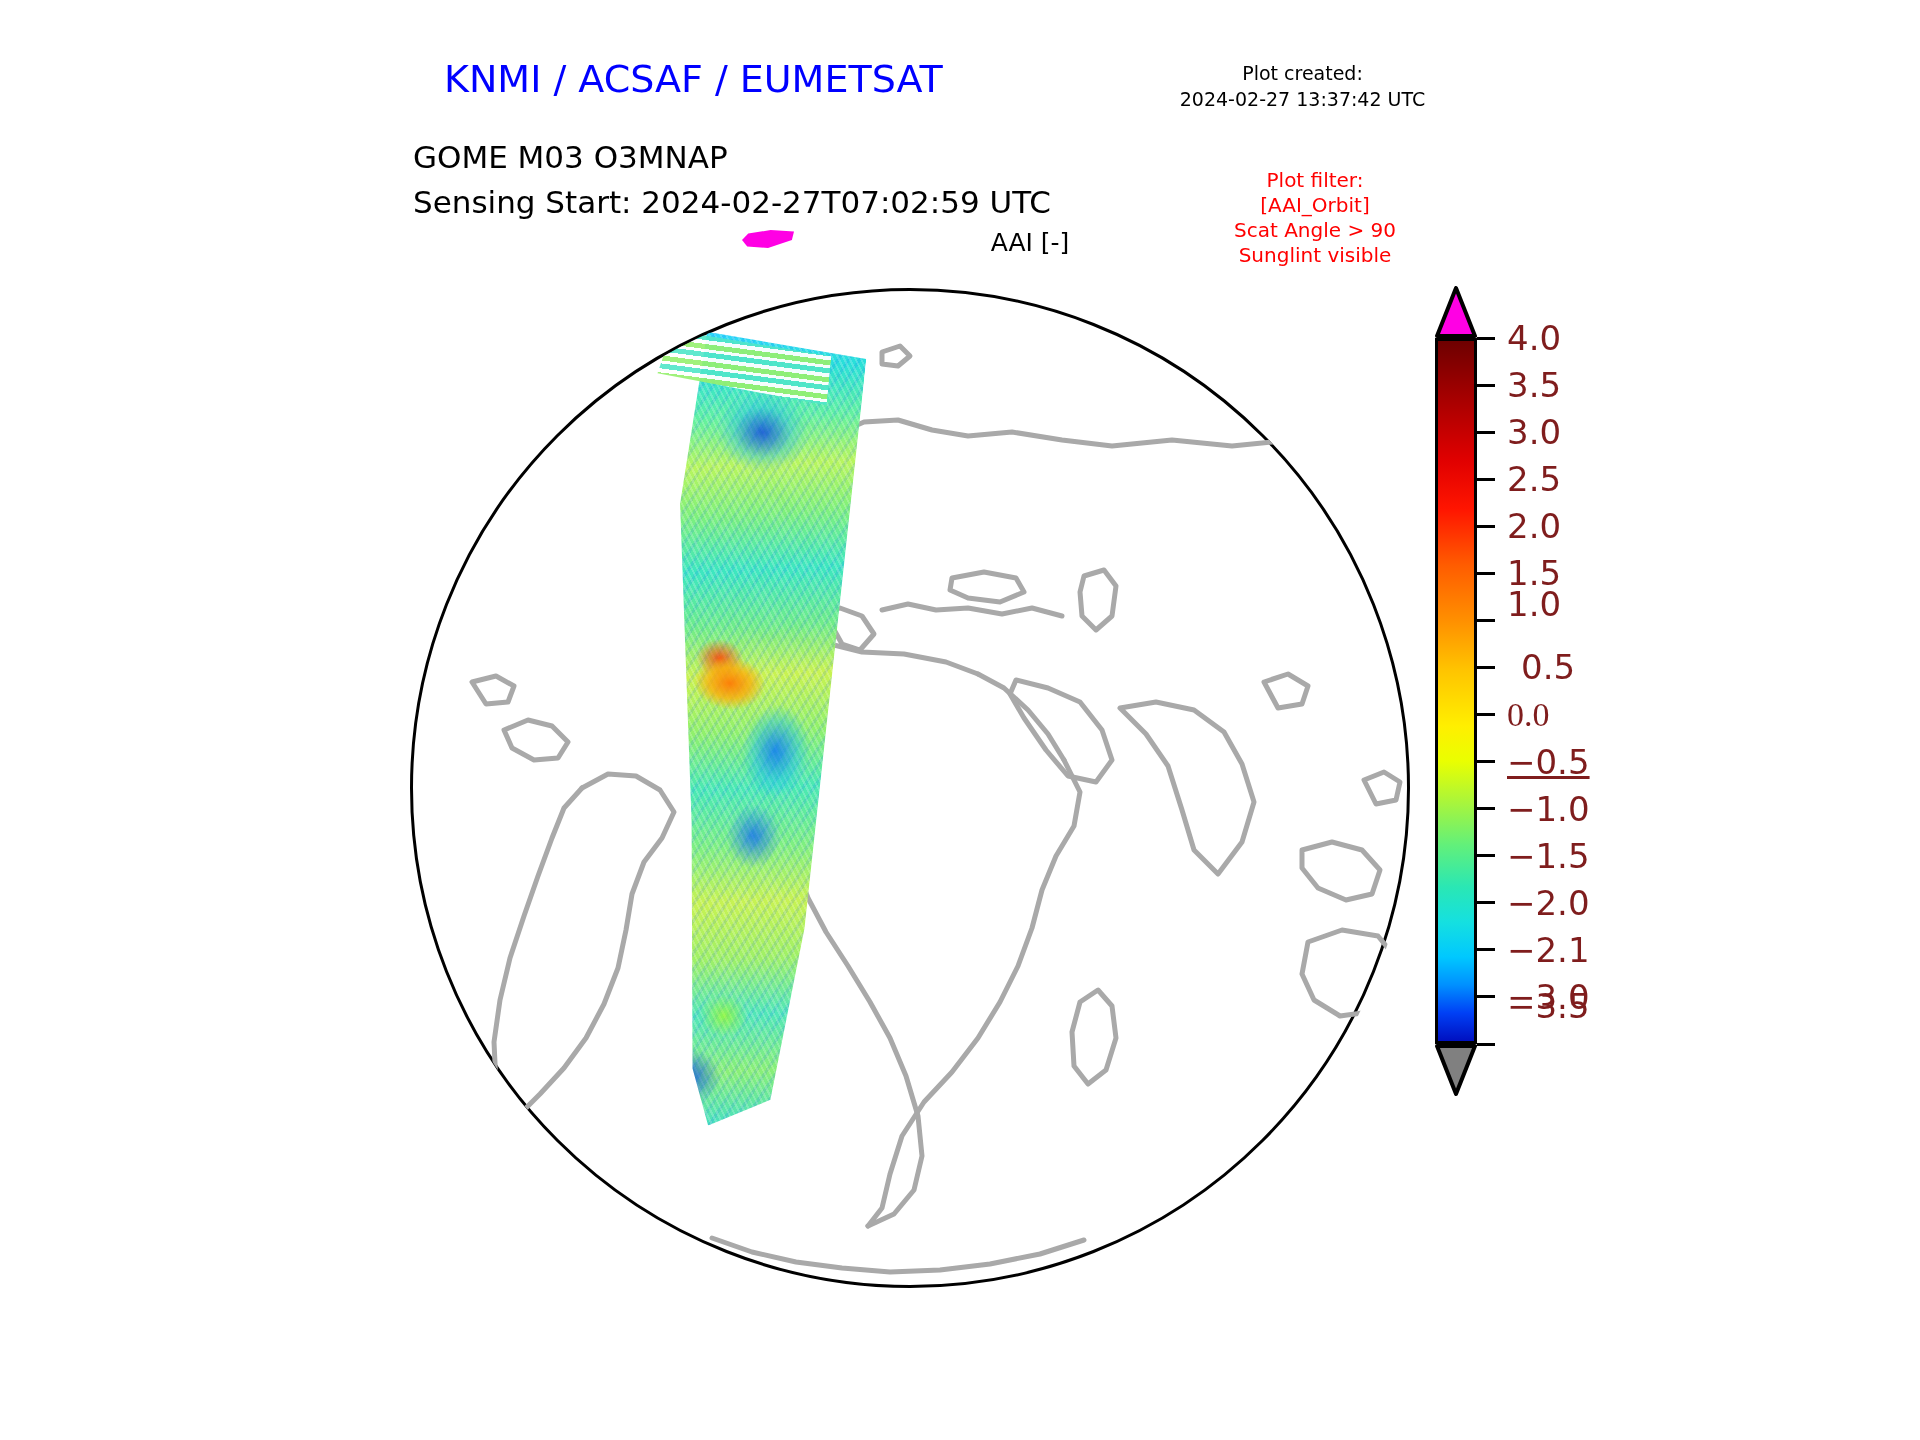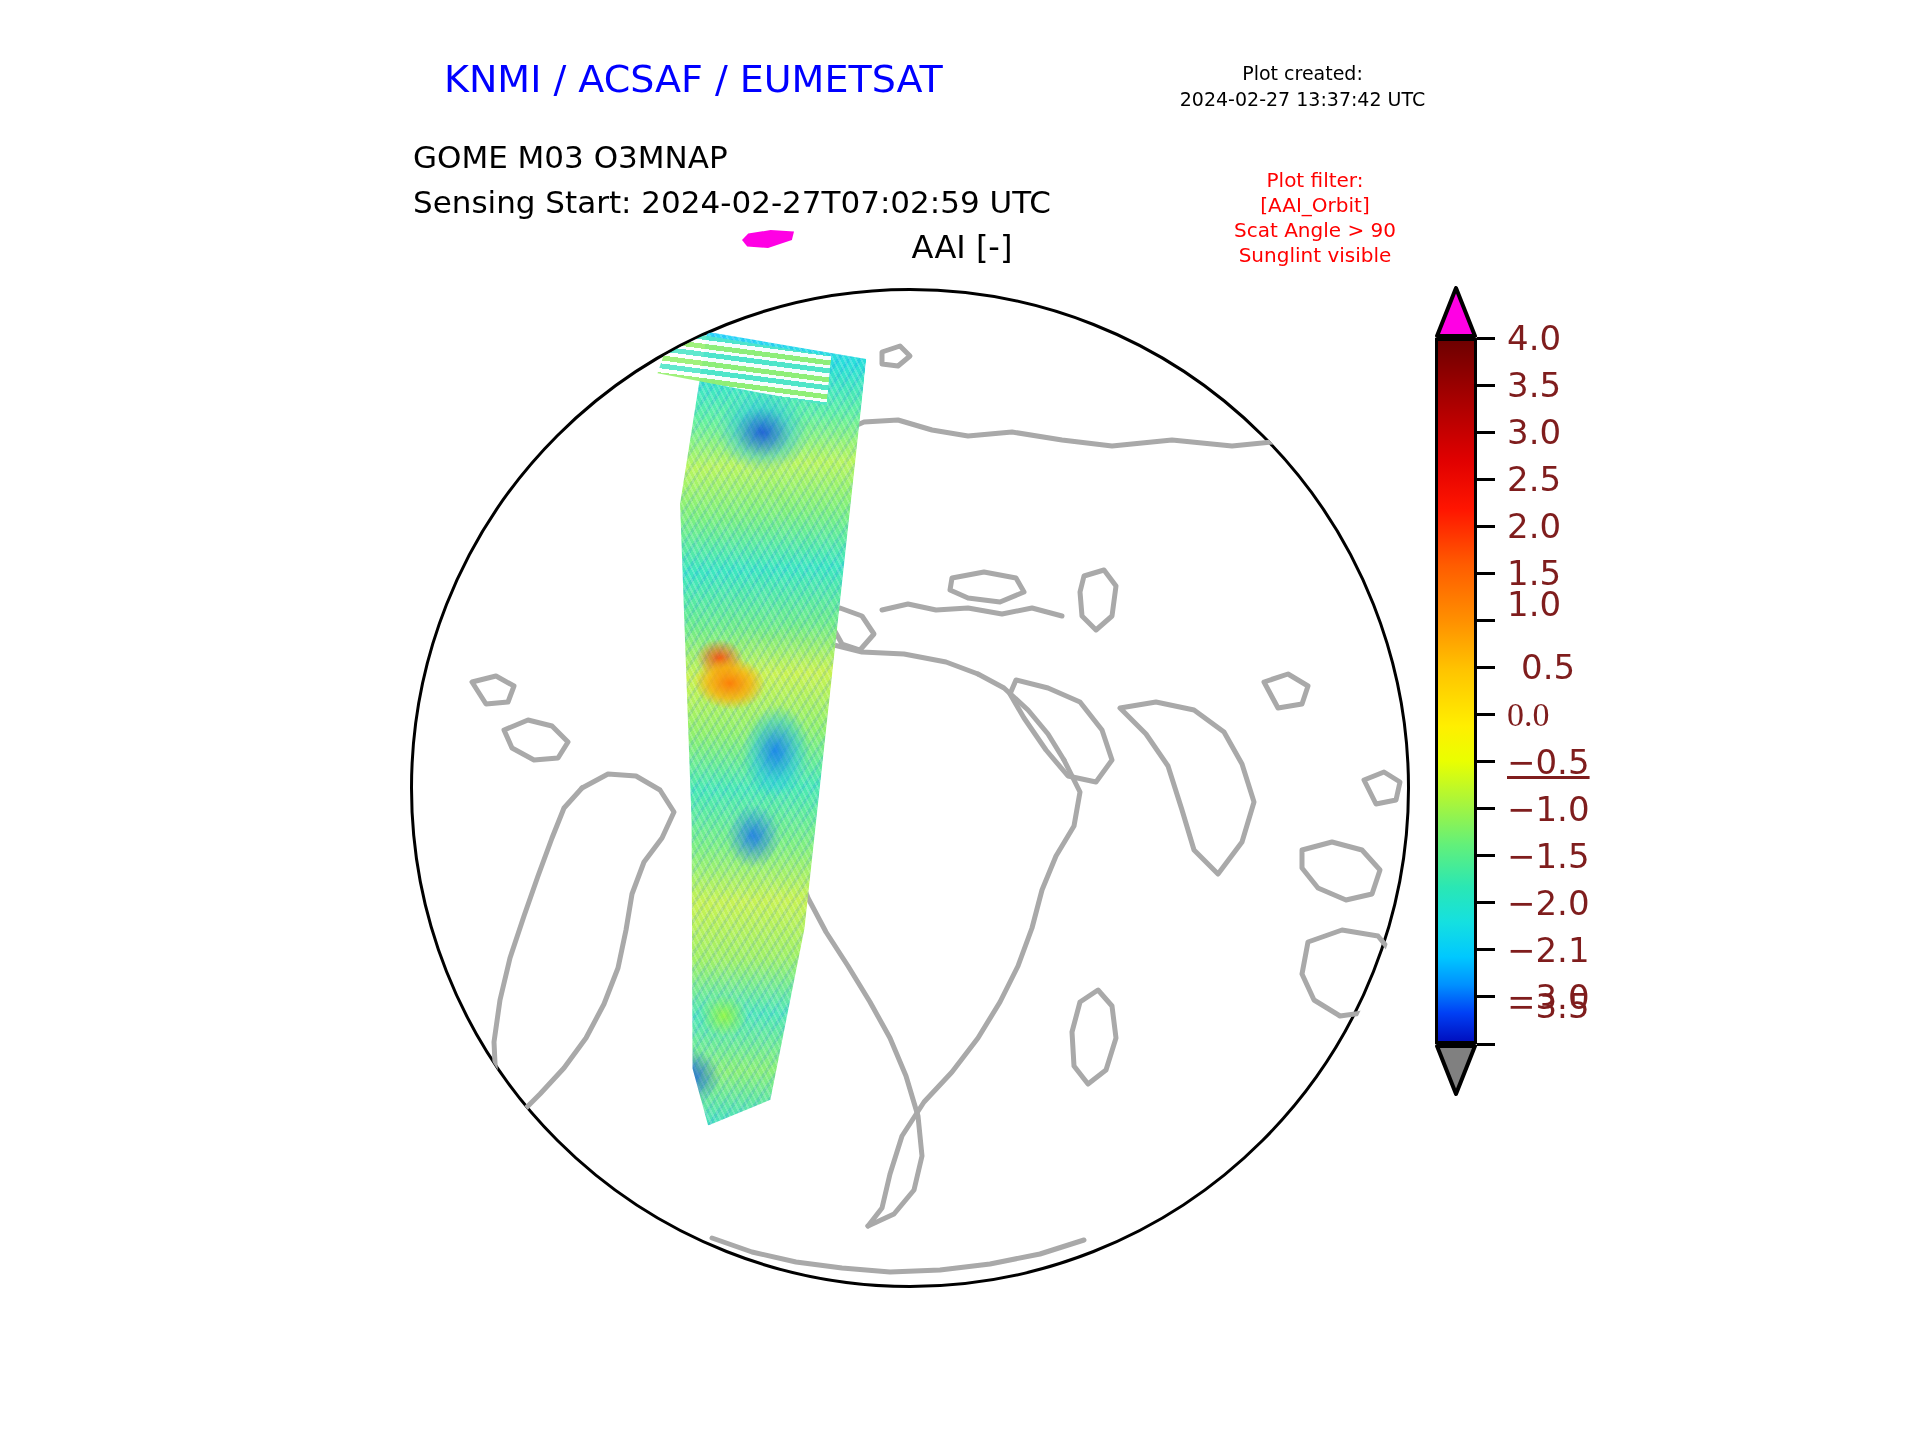--- a/index.html
+++ b/index.html
@@ -6,22 +6,22 @@
   body{width:1920px;height:1440px;position:relative;overflow:hidden;
        font-family:"DejaVu Sans","Liberation Sans",sans-serif;color:#000;}
 
   
   #org-title{position:absolute;left:415px;top:57px;font-size:38px;color:#0000ff;
              letter-spacing:0px;white-space:nowrap;margin-left:29px;}
   #plot-created-block{position:absolute;left:1160px;top:60px;width:285px;
              text-align:center;font-size:19px;line-height:26px;color:#000;}
   #product-block{position:absolute;left:413px;top:135px;font-size:31px;
              line-height:45px;color:#000;white-space:nowrap;}
-  #variable-title{position:absolute;left:732px;top:228px;width:460px;text-align:center;
-             font-size:32px;color:#000;}
+  #variable-title{position:absolute;left:800px;top:228px;width:460px;text-align:center;
+             font-size:25px;color:#000;}
   #filter-block{position:absolute;left:1185px;top:168px;width:260px;text-align:center;
              font-size:20px;line-height:25px;color:#ff0000;}
 
   
   #map-area{position:absolute;left:410px;top:288px;width:1004px;height:1004px;}
   #globe-disc{position:absolute;left:0;top:0;width:1000px;height:1000px;
         border:3px solid #000;border-radius:50%;background:#fff;box-sizing:border-box;}
   #globe-clip{position:absolute;left:2px;top:2px;width:1000px;height:1000px;
         border-radius:50%;overflow:hidden;}
   .coast{position:absolute;left:0;top:0;width:1000px;height:1000px;}

